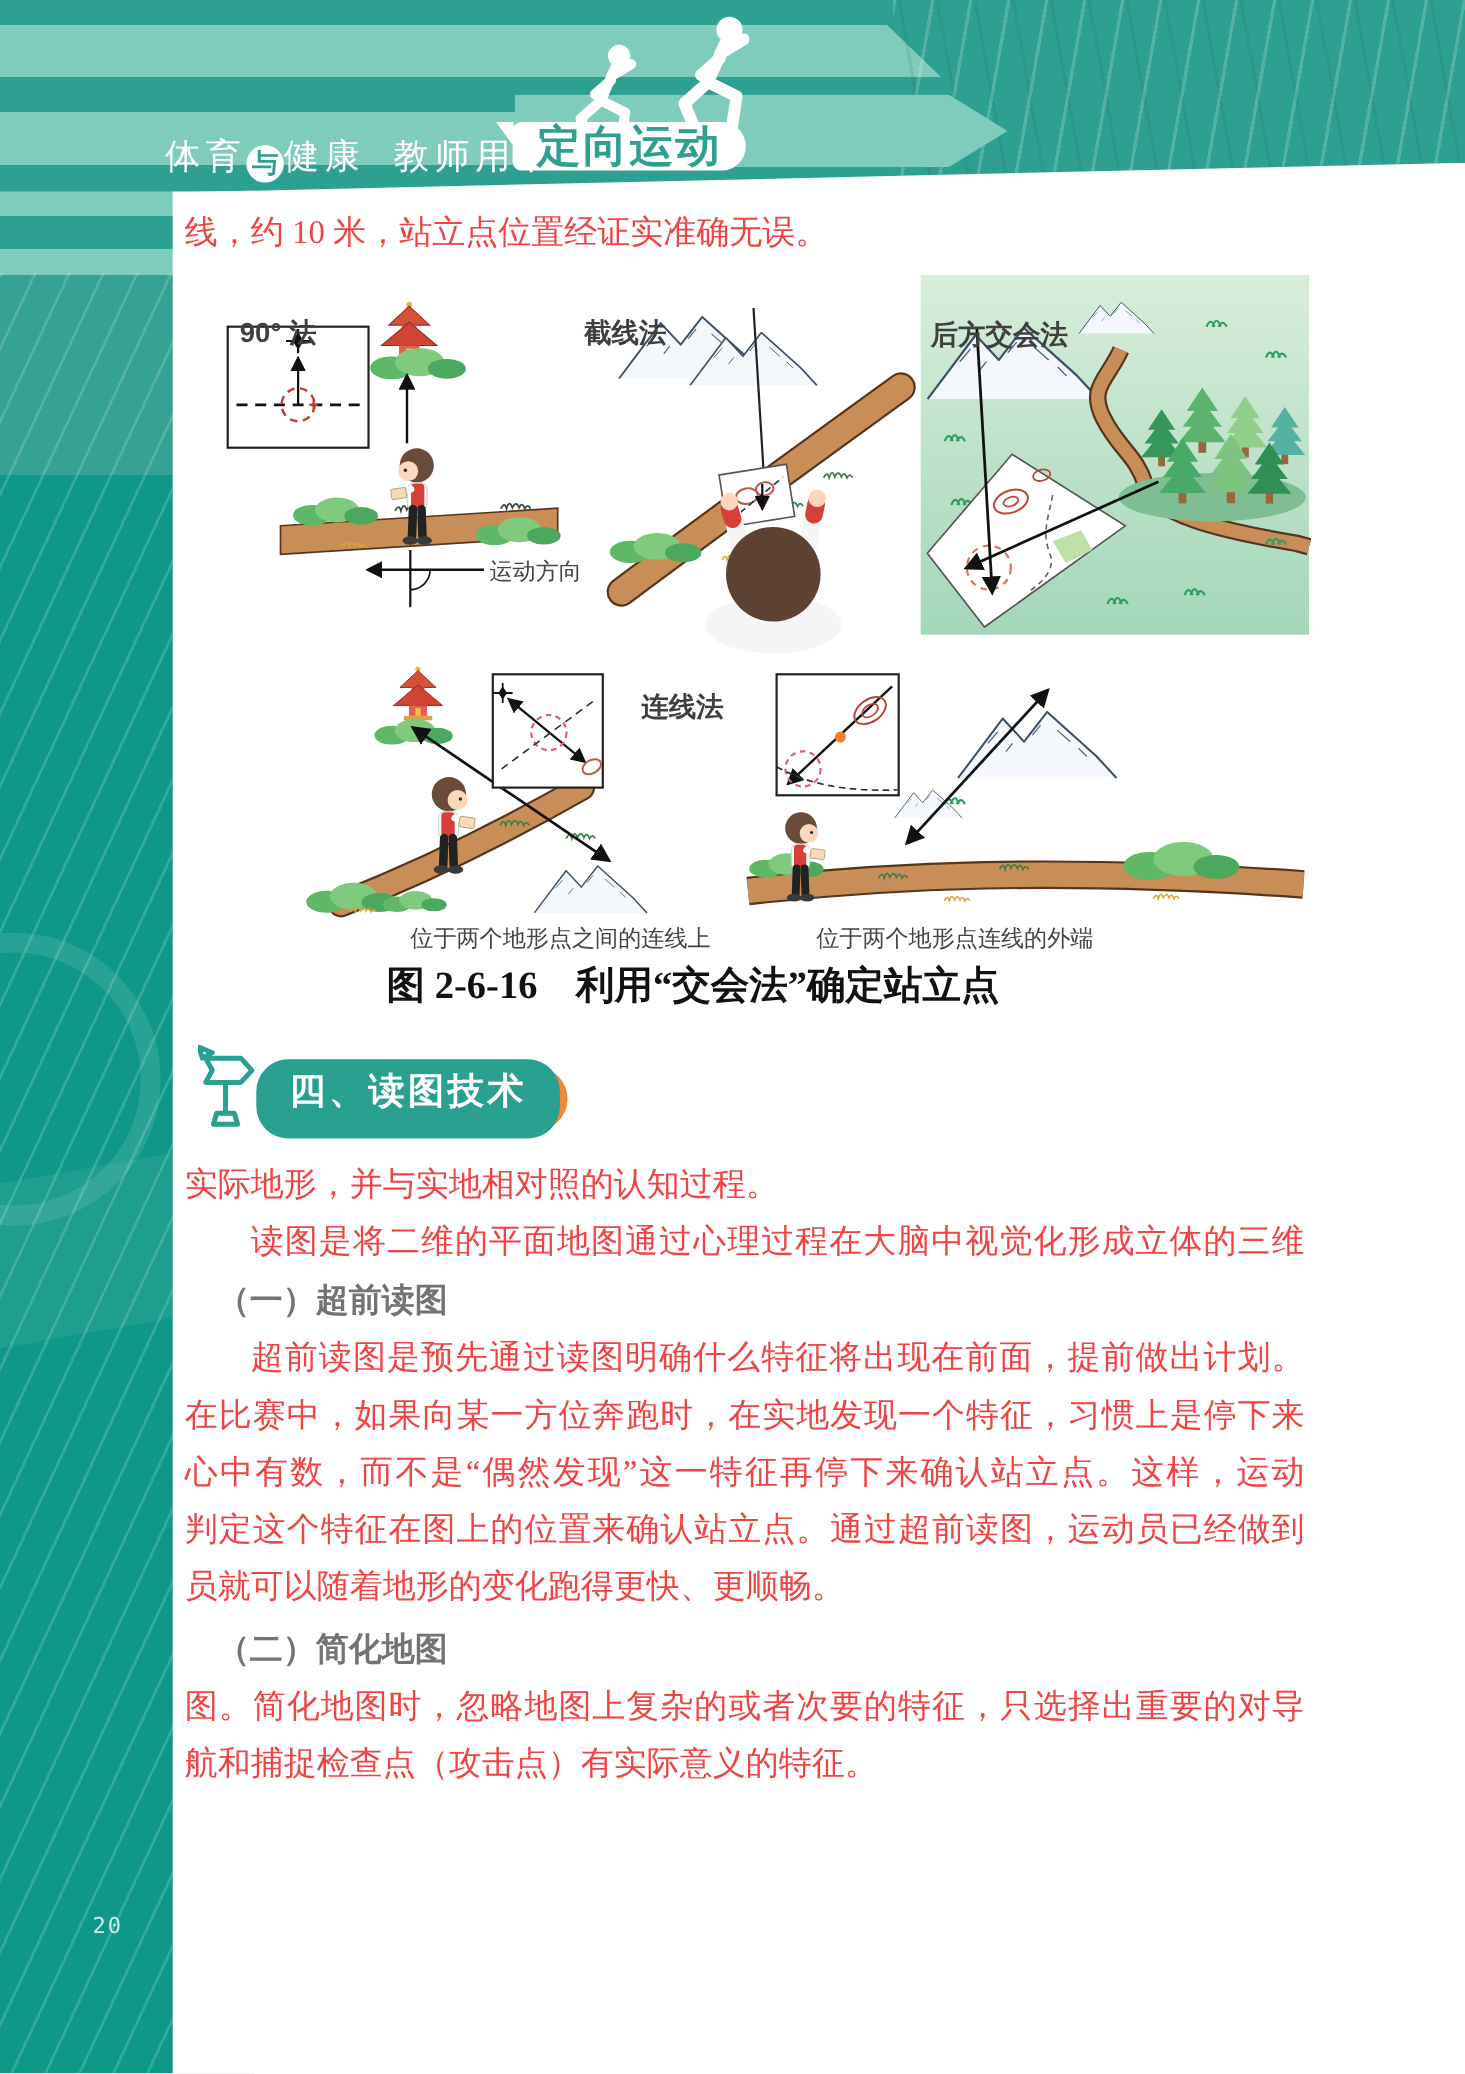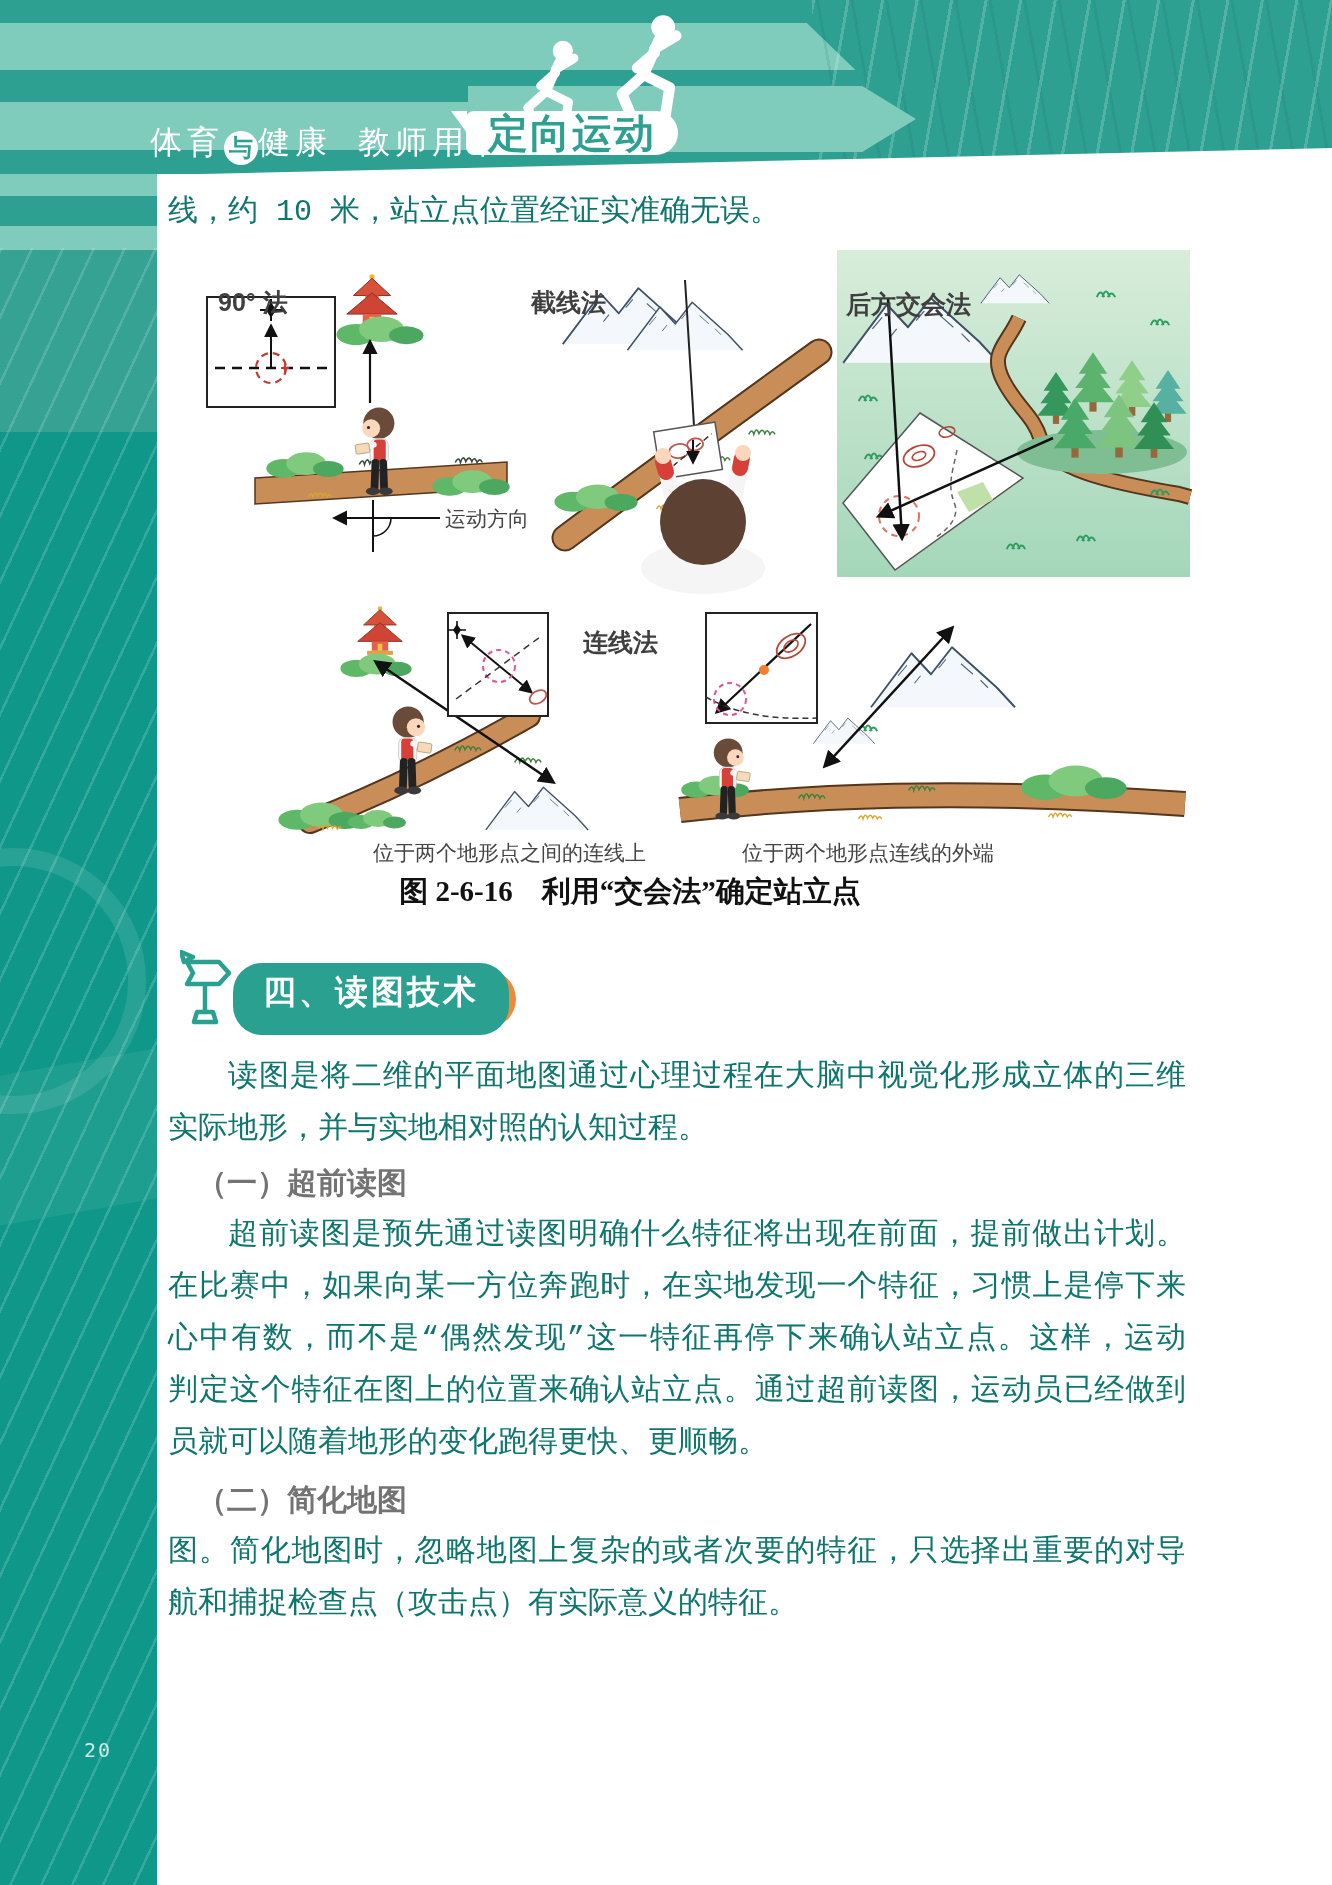--- a/index.html
+++ b/index.html
@@ -43,34 +43,34 @@
     vertical-align:-3px;font-weight:bold;}
   .book-type{margin-left:26px;}
   .badge{position:absolute;left:466px;top:111px;height:44px;background:#fff;z-index:6;
     border-radius:8px 22px 22px 8px;padding:0 22px;line-height:44px;
     color:#2ea092;font-size:40px;font-weight:bold;letter-spacing:2px;}
   .badge::before{content:'';position:absolute;left:-15px;top:0;width:0;height:0;
     border-bottom:22px solid transparent;border-right:16px solid #fff;}
   .runners{position:absolute;left:515px;top:12px;z-index:5;}
 
   
-  .t-block{position:absolute;left:168px;width:1018px;font-family:Liberation Mono, monospace;
-    font-size:30px;line-height:52px;color:#0f766e;}
+  .t-block{position:absolute;left:168px;width:1018px;font-family:Liberation Serif, serif;
+    font-size:30px;line-height:52px;color:#ef4444;}
   .t-line{display:block;}
   .t-line.fill{text-align:justify;text-align-last:justify;}
   .t-line.ind{text-indent:60px;}
   .sub-head{position:absolute;left:197px;font-size:30px;font-weight:bold;color:#737373;
     font-family:"Liberation Sans",sans-serif;line-height:52px;text-align:right;}
 
   
   .fig-svg{position:absolute;left:157px;top:200px;z-index:1;}
   .fig-label{position:absolute;color:#3f3f3f;font-weight:600;font-size:25px;z-index:2;white-space:nowrap;margin-top:30px;}
   .fig-small{position:absolute;color:#444;font-size:21px;z-index:2;white-space:nowrap;}
   .fig-caption{position:absolute;left:180px;top:872px;width:900px;text-align:center;
-    font-family:"Liberation Serif",serif;font-weight:bold;font-size:29px;color:#111;z-index:2;}
+    font-family:"Liberation Serif",serif;font-weight:bold;font-size:35px;color:#111;z-index:2;}
 
   
   .sec-pill-orange{position:absolute;left:240px;top:970px;width:276px;height:58px;
     border-radius:29px;background:#ee8a3c;z-index:2;}
   .sec-pill{position:absolute;left:233px;top:963px;width:276px;height:72px;border-radius:29px;
     background:#2aa091;z-index:3;color:#fff;font-size:33px;font-weight:bold;letter-spacing:3px;
     text-align:center;line-height:58px;}
   .sec-icon{position:absolute;left:180px;top:950px;z-index:4;}
 </style>
 </head>
@@ -331,22 +331,22 @@
       <polygon points="4,12 1,2 13,7"></polygon>
       <line x1="25" y1="34" x2="25" y2="62"></line>
       <polygon points="17,62 33,62 36,72 14,72"></polygon>
       <polygon points="7,12 39,12 49,23 39,34 7,34 13,23"></polygon>
     </g>
   </svg>
   <div class="sec-pill-orange"></div>
   <div class="sec-pill">四、读图技术</div>
 
   <div class="t-block" style="top:1051px">
+    <span class="t-line">实际地形，并与实地相对照的认知过程。</span>
     <span class="t-line fill ind">读图是将二维的平面地图通过心理过程在大脑中视觉化形成立体的三维</span>
-    <span class="t-line">实际地形，并与实地相对照的认知过程。</span>
   </div>
 
   <div class="sub-head" style="top:1157px">（一）超前读图</div>
 
   <div class="t-block" style="top:1209px">
     <span class="t-line fill ind">超前读图是预先通过读图明确什么特征将出现在前面，提前做出计划。</span>
     <span class="t-line fill">在比赛中，如果向某一方位奔跑时，在实地发现一个特征，习惯上是停下来</span>
     <span class="t-line fill">心中有数，而不是“偶然发现”这一特征再停下来确认站立点。这样，运动</span>
     <span class="t-line fill">判定这个特征在图上的位置来确认站立点。通过超前读图，运动员已经做到</span>
     <span class="t-line">员就可以随着地形的变化跑得更快、更顺畅。</span>

